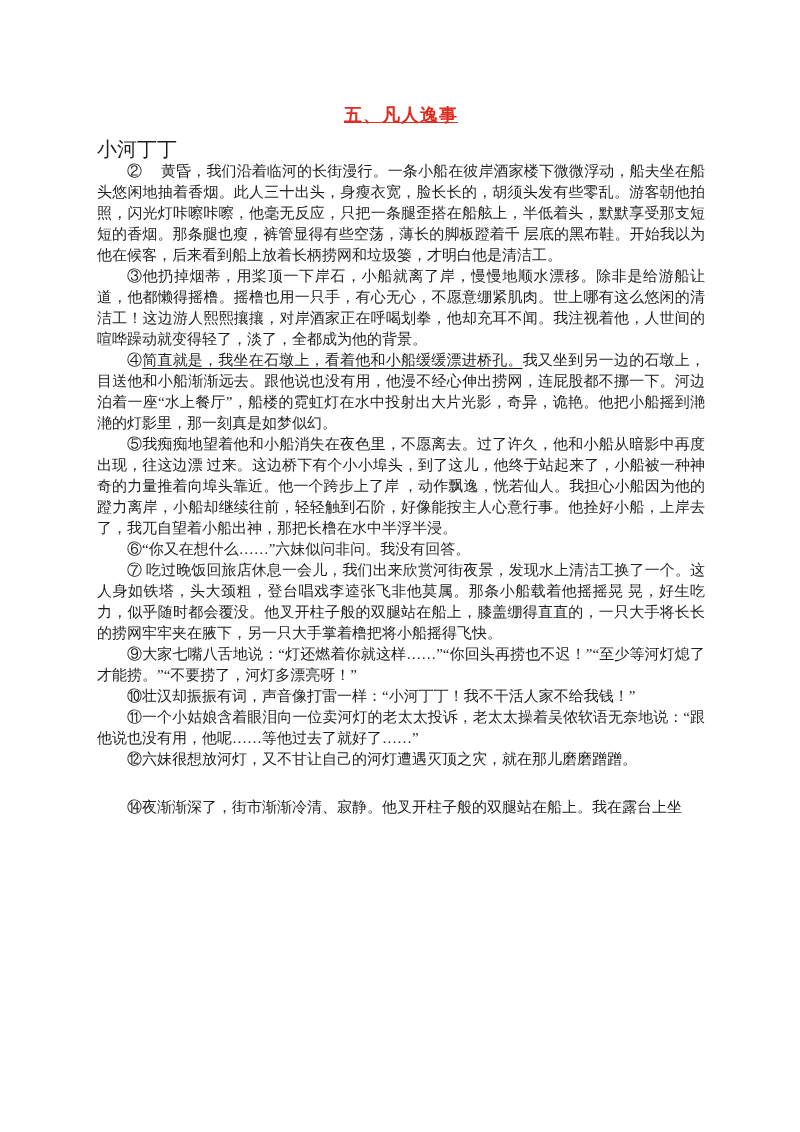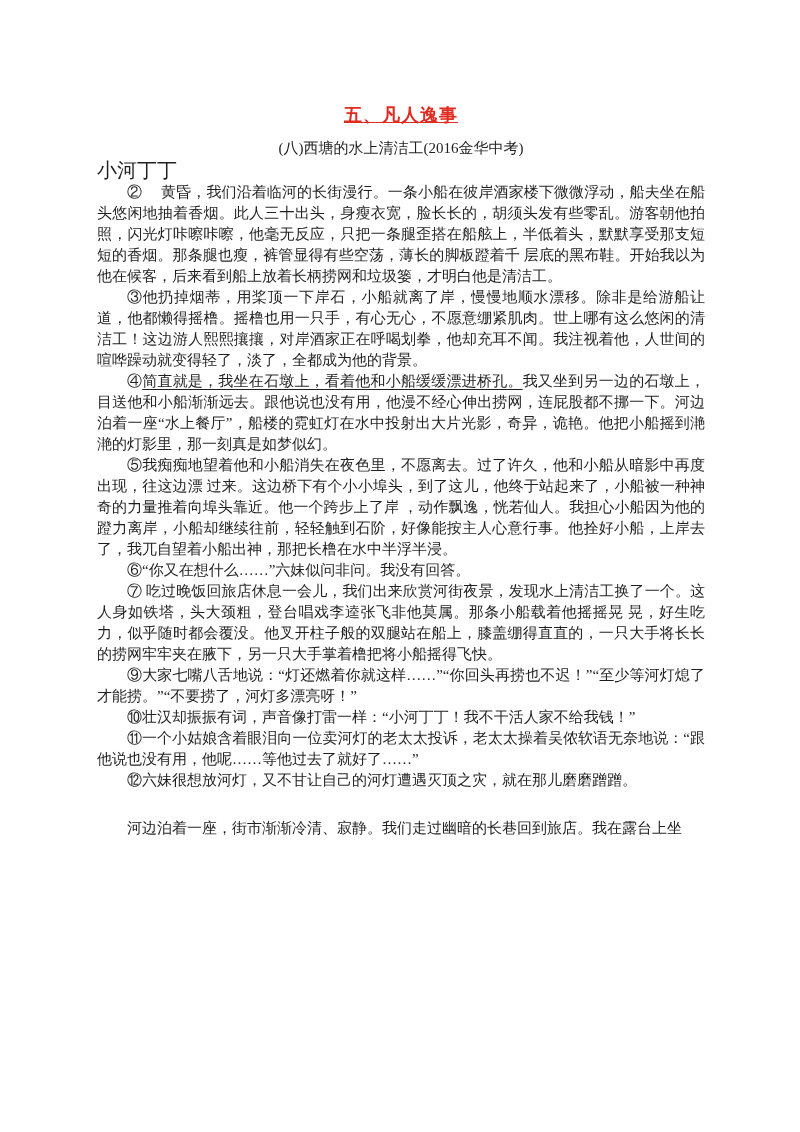--- a/index.html
+++ b/index.html
@@ -60,28 +60,27 @@
   .u {
     text-decoration: underline;
     text-underline-offset: 3px;
   }
 </style>
 </head>
 <body style="background: rgb(255, 255, 255); color: rgb(31, 31, 31);">
 
 <div class="page">
   <h1 class="doc-title" style="color: rgb(224, 43, 32);">五、凡人逸事</h1>
-  <p class="doc-subtitle">(八)西塘的水上清洁工(2016金华中考)</p>
   <p class="doc-byline">小河丁丁</p>
   <div class="article">
       <p class="para"><span>②　 黄昏，我们沿着临河的长街漫行。一条小船在彼岸酒家楼下微微浮动，船夫坐在船头悠闲地抽着香烟。此人三十出头，身瘦衣宽，脸长长的，胡须头发有些零乱。游客朝他拍照，闪光灯咔嚓咔嚓，他毫无反应，只把一条腿歪搭在船舷上，半低着头，默默享受那支短短的香烟。那条腿也瘦，裤管显得有些空荡，薄长的脚板蹬着千 层底的黑布鞋。开始我以为他在候客，后来看到船上放着长柄捞网和垃圾篓，才明白他是清洁工。</span></p>
       <p class="para"><span>③他扔掉烟蒂，用桨顶一下岸石，小船就离了岸，慢慢地顺水漂移。除非是给游船让道，他都懒得摇橹。摇橹也用一只手，有心无心，不愿意绷紧肌肉。世上哪有这么悠闲的清洁工！这边游人熙熙攘攘，对岸酒家正在呼喝划拳，他却充耳不闻。我注视着他，人世间的喧哗躁动就变得轻了，淡了，全都成为他的背景。</span></p>
       <p class="para"><span>④</span><span class="u">简直就是，我坐在石墩上，看着他和小船缓缓漂进桥孔。</span><span>我又坐到另一边的石墩上，目送他和小船渐渐远去。跟他说也没有用，他漫不经心伸出捞网，连屁股都不挪一下。河边泊着一座“水上餐厅”，船楼的霓虹灯在水中投射出大片光影，奇异，诡艳。他把小船摇到滟滟的灯影里，那一刻真是如梦似幻。</span></p>
       <p class="para"><span>⑤我痴痴地望着他和小船消失在夜色里，不愿离去。过了许久，他和小船从暗影中再度出现，往这边漂 过来。这边桥下有个小小埠头，到了这儿，他终于站起来了，小船被一种神奇的力量推着向埠头靠近。他一个跨步上了岸 ，动作飘逸，恍若仙人。我担心小船因为他的蹬力离岸，小船却继续往前，轻轻触到石阶，好像能按主人心意行事。他拴好小船，上岸去了，我兀自望着小船出神，那把长橹在水中半浮半浸。</span></p>
       <p class="para"><span>⑥“你又在想什么……”六妹似问非问。我没有回答。</span></p>
       <p class="para"><span>⑦ 吃过晚饭回旅店休息一会儿，我们出来欣赏河街夜景，发现水上清洁工换了一个。这人身如铁塔，头大颈粗，登台唱戏李逵张飞非他莫属。那条小船载着他摇摇晃 晃，好生吃力，似乎随时都会覆没。他叉开柱子般的双腿站在船上，膝盖绷得直直的，一只大手将长长的捞网牢牢夹在腋下，另一只大手掌着橹把将小船摇得飞快。</span></p>
       <p class="para"><span>⑨大家七嘴八舌地说：“灯还燃着你就这样……”“你回头再捞也不迟！”“至少等河灯熄了才能捞。”“不要捞了，河灯多漂亮呀！”</span></p>
       <p class="para"><span>⑩壮汉却振振有词，声音像打雷一样：“小河丁丁！我不干活人家不给我钱！”</span></p>
       <p class="para"><span>⑪一个小姑娘含着眼泪向一位卖河灯的老太太投诉，老太太操着吴侬软语无奈地说：“跟他说也没有用，他呢……等他过去了就好了……”</span></p>
       <p class="para"><span>⑫六妹很想放河灯，又不甘让自己的河灯遭遇灭顶之灾，就在那儿磨磨蹭蹭。</span></p>
-      <p class="para gap-before"><span>河边泊着一座，街市渐渐冷清、寂静。我们走过幽暗的长巷回到旅店。我在露台上坐</span></p>
+      <p class="para gap-before"><span>⑭夜渐渐深了，街市渐渐冷清、寂静。他叉开柱子般的双腿站在船上。我在露台上坐</span></p>
     </div>
 </div>
 
 </body></html>

